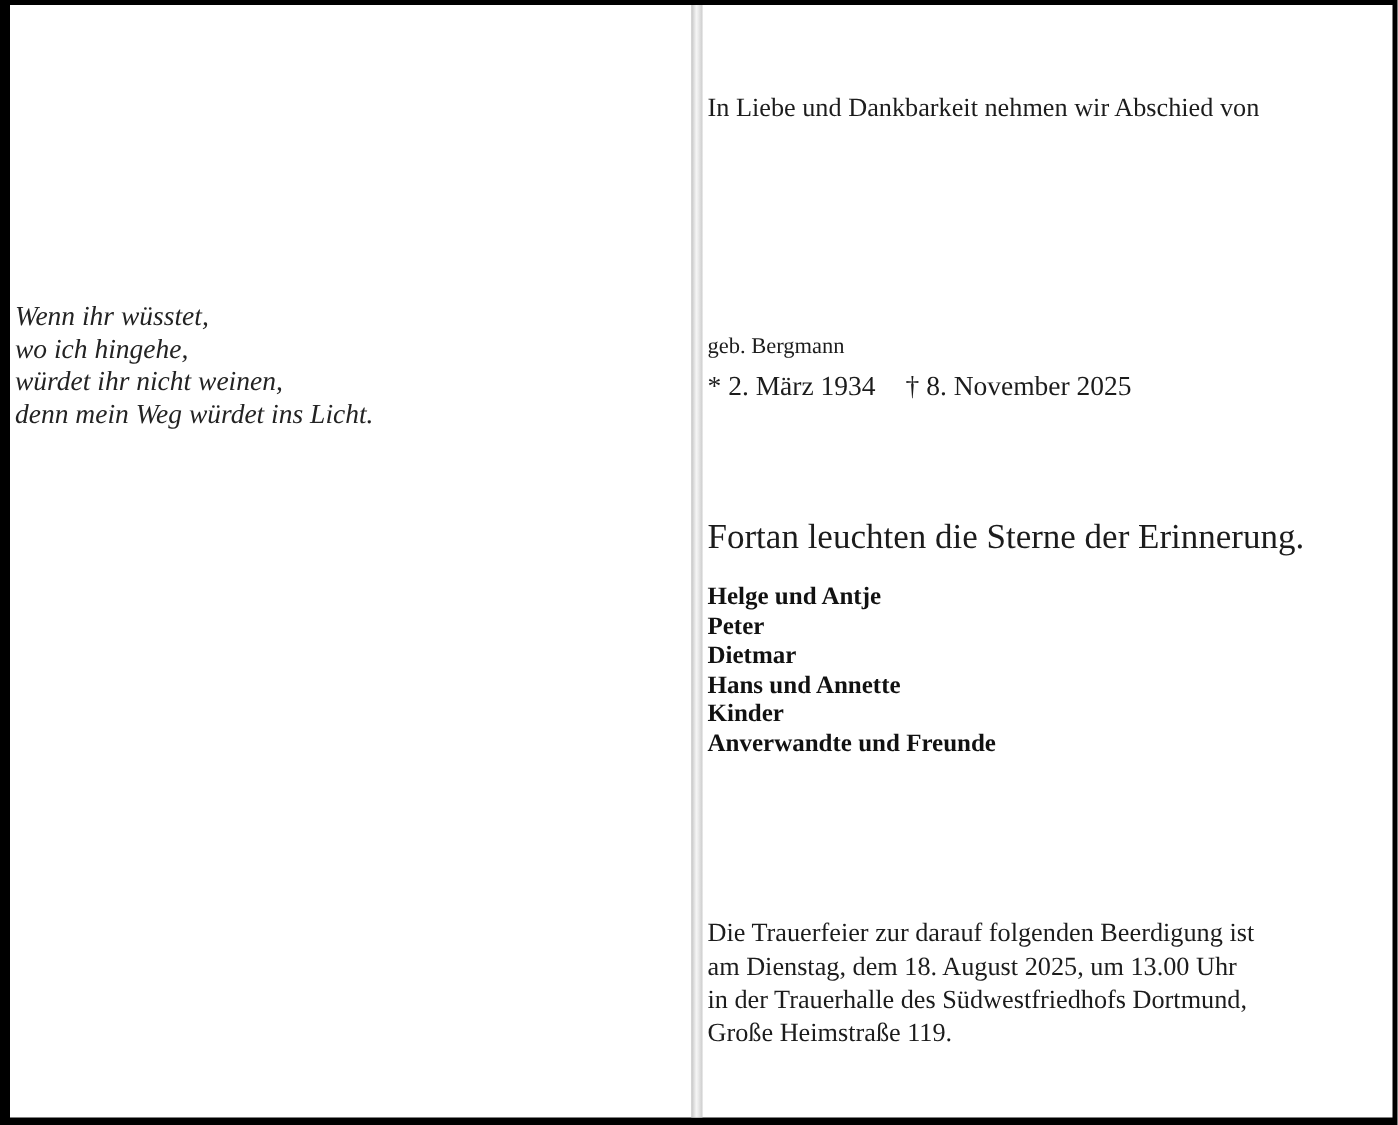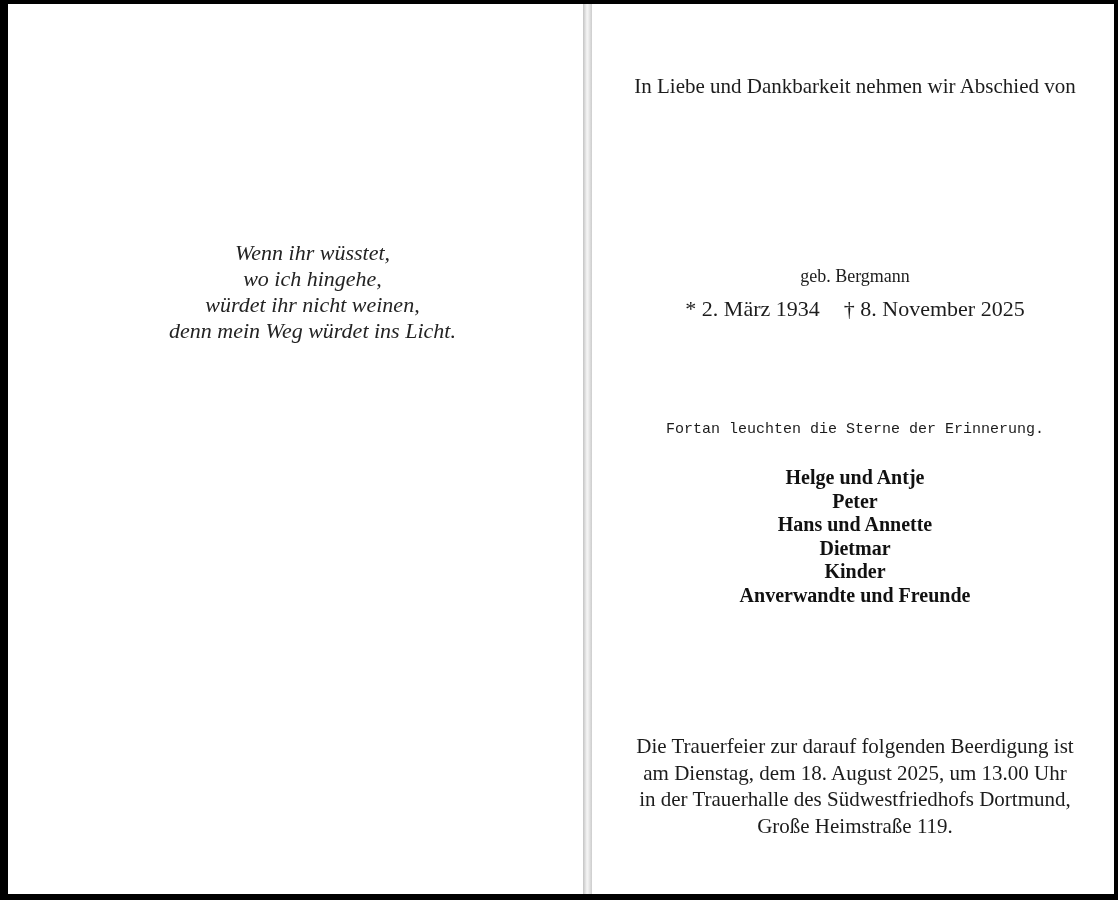--- a/index.html
+++ b/index.html
@@ -23,34 +23,32 @@
     bottom: 6px;
     background: #ffffff;
     display: flex;
   }
   .page {
     position: relative;
     height: 100%;
   }
   .page-left {
     flex: 0 0 545px;
-    margin-left: 30px;
   }
   .fold {
     flex: 0 0 9px;
     background: linear-gradient(90deg, #c3c3c3 0%, #f5f5f5 45%, #ededed 60%, #cccccc 100%);
   }
   .page-right {
     flex: 1 1 auto;
   }
   .abs {
     position: absolute;
     left: 4px;
     right: 0;
-    text-align: center;
   }
   
   .poem {
     top: 236px;
     font-style: italic;
     font-size: 22px;
     line-height: 26px;
     color: #232323;
   }
   
@@ -78,23 +76,22 @@
     top: 292px;
     font-size: 22px;
     line-height: 26px;
   }
   .dates .date-gap {
     display: inline-block;
     width: 24px;
   }
   .dedication {
     top: 413px;
-    font-size: 15px;
+    font-size: 28px;
     line-height: 25px;
-    font-family: Liberation Mono, monospace;
   }
   .mourners {
     top: 462px;
     font-weight: bold;
     font-size: 20px;
     line-height: 23.5px;
     color: #111111;
   }
   .funeral-info {
     top: 729px;
@@ -130,22 +127,22 @@
 
     <div class="abs dates">
       <span>* 2. März 1934</span><span class="date-gap"></span><span>† 8. November 2025</span>
     </div>
 
     <div class="abs dedication">Fortan leuchten die Sterne der Erinnerung.</div>
 
     <div class="abs mourners">
       <span class="line">Helge und Antje</span>
       <span class="line">Peter</span>
+      <span class="line">Dietmar</span>
       <span class="line">Hans und Annette</span>
-      <span class="line">Dietmar</span>
       <span class="line">Kinder</span>
       <span class="line">Anverwandte und Freunde</span>
     </div>
 
     <div class="abs funeral-info">
       <span class="line">Die Trauerfeier zur darauf folgenden Beerdigung ist</span>
       <span class="line">am Dienstag, dem 18. August 2025, um 13.00 Uhr</span>
       <span class="line">in der Trauerhalle des Südwestfriedhofs Dortmund,</span>
       <span class="line">Große Heimstraße 119.</span>
     </div>

